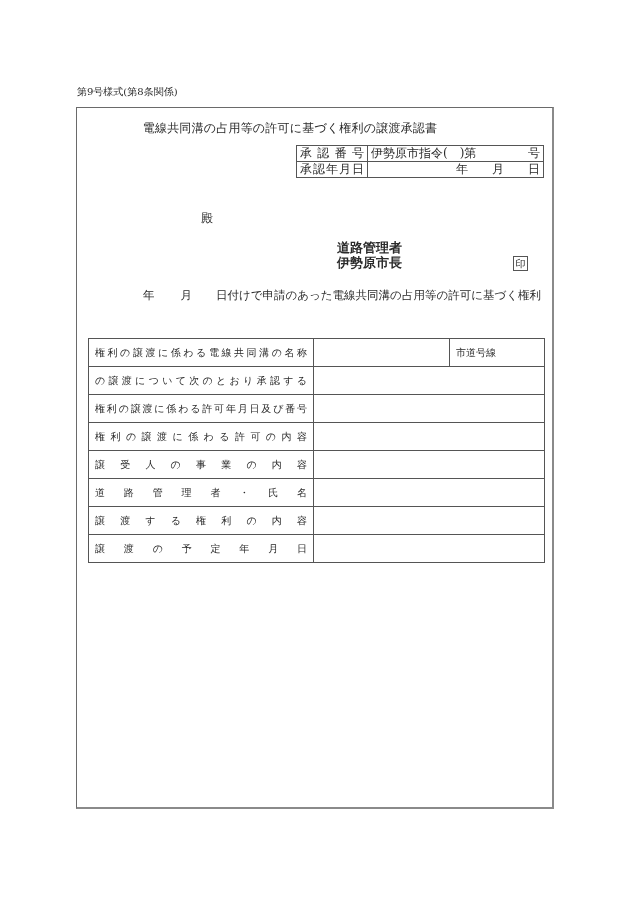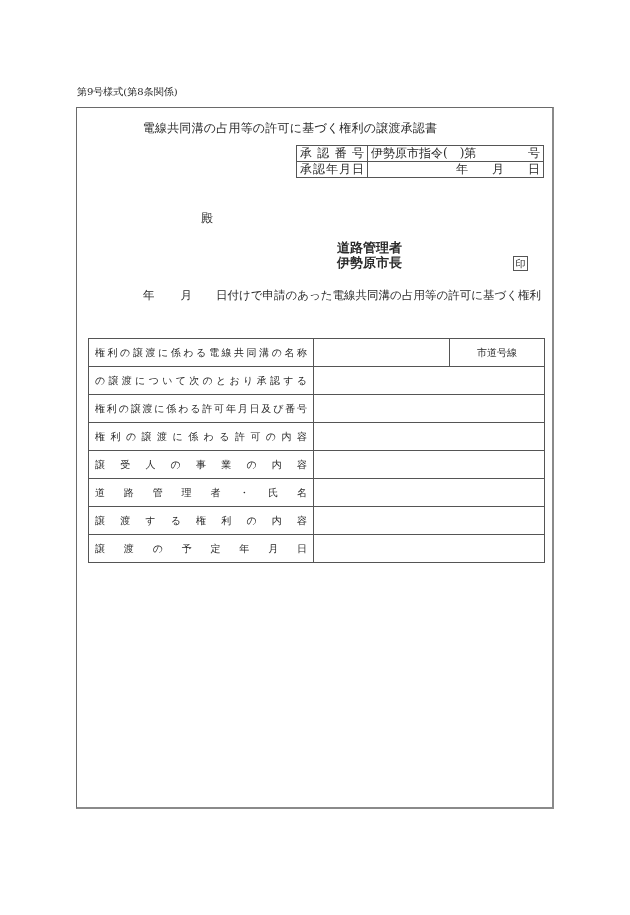--- a/index.html
+++ b/index.html
@@ -20,21 +20,21 @@
   .seal { left:513px; top:256px; width:13px; height:13px; border:1px solid #555; font-size:10px;
           line-height:13px; text-align:center; }
   .body-text { left:81px; top:288px; width:470px; font-size:11.5px; line-height:14px; }
   .body-text .line1 { padding-left:62px; display:flex; gap:0; white-space:nowrap; }
   .main-tbl { left:88px; top:338px; border-collapse:collapse; font-size:10px; }
   .main-tbl td { border:1px solid #555; height:28px; padding:0 6px; box-sizing:border-box; white-space:nowrap; }
   .main-tbl td.k { width:225px; text-align:justify; text-align-last:justify; }
   .main-tbl td.v { width:231px; }
   .main-tbl td.v1 { width:136px; }
   .main-tbl td.v2 { width:95px; }
-  .road { display:flex; justify-content:center; }
+  .road { display:flex; justify-content:flex-start; }
 </style>
 </head>
 <body>
 
 <div class="abs form-label">第9号様式(第8条関係)</div>
 
 <div class="abs frame"></div>
 
 <div class="abs title">電線共同溝の占用等の許可に基づく権利の譲渡承認書</div>
 

